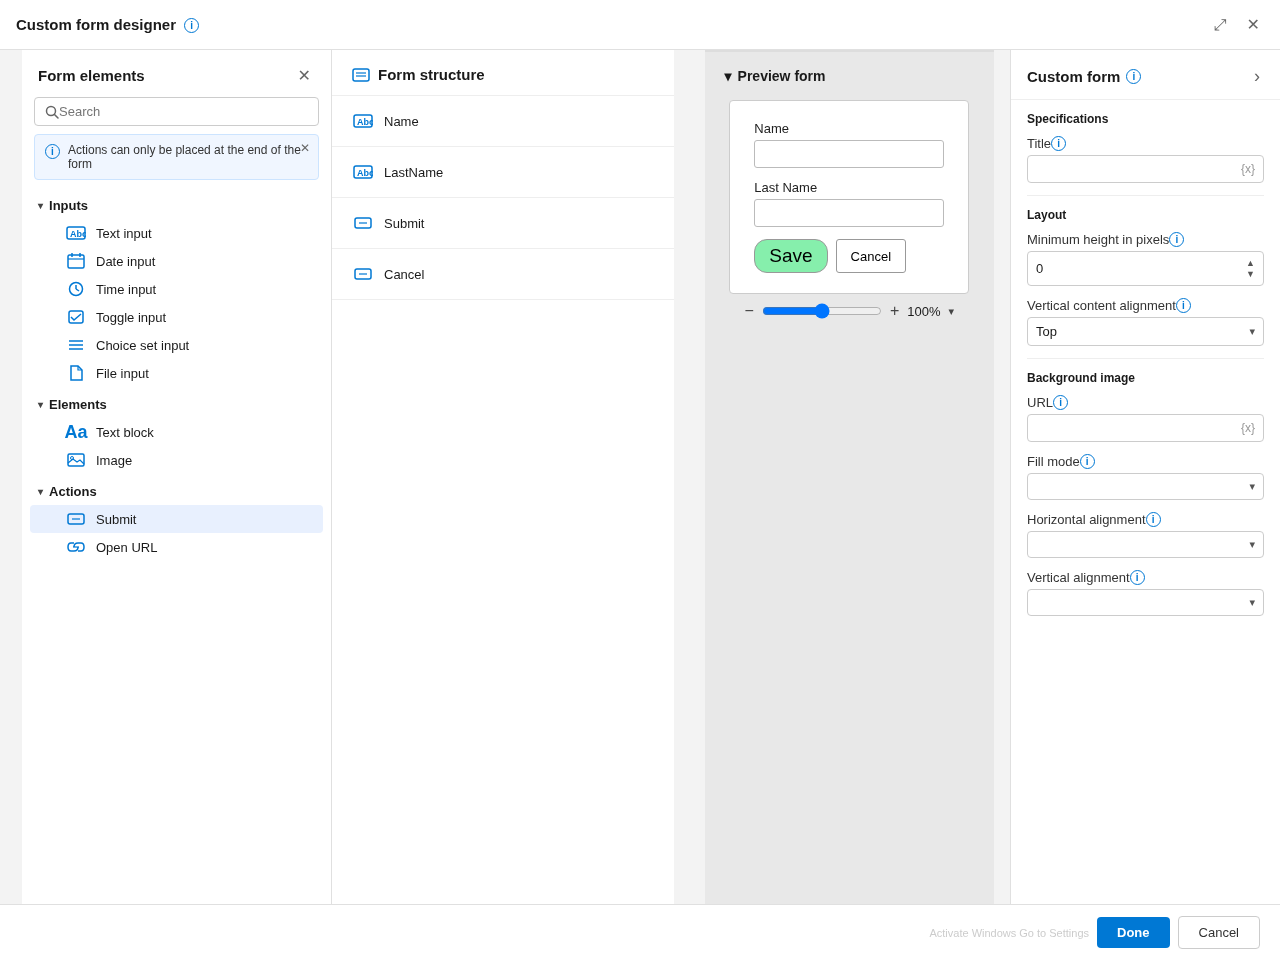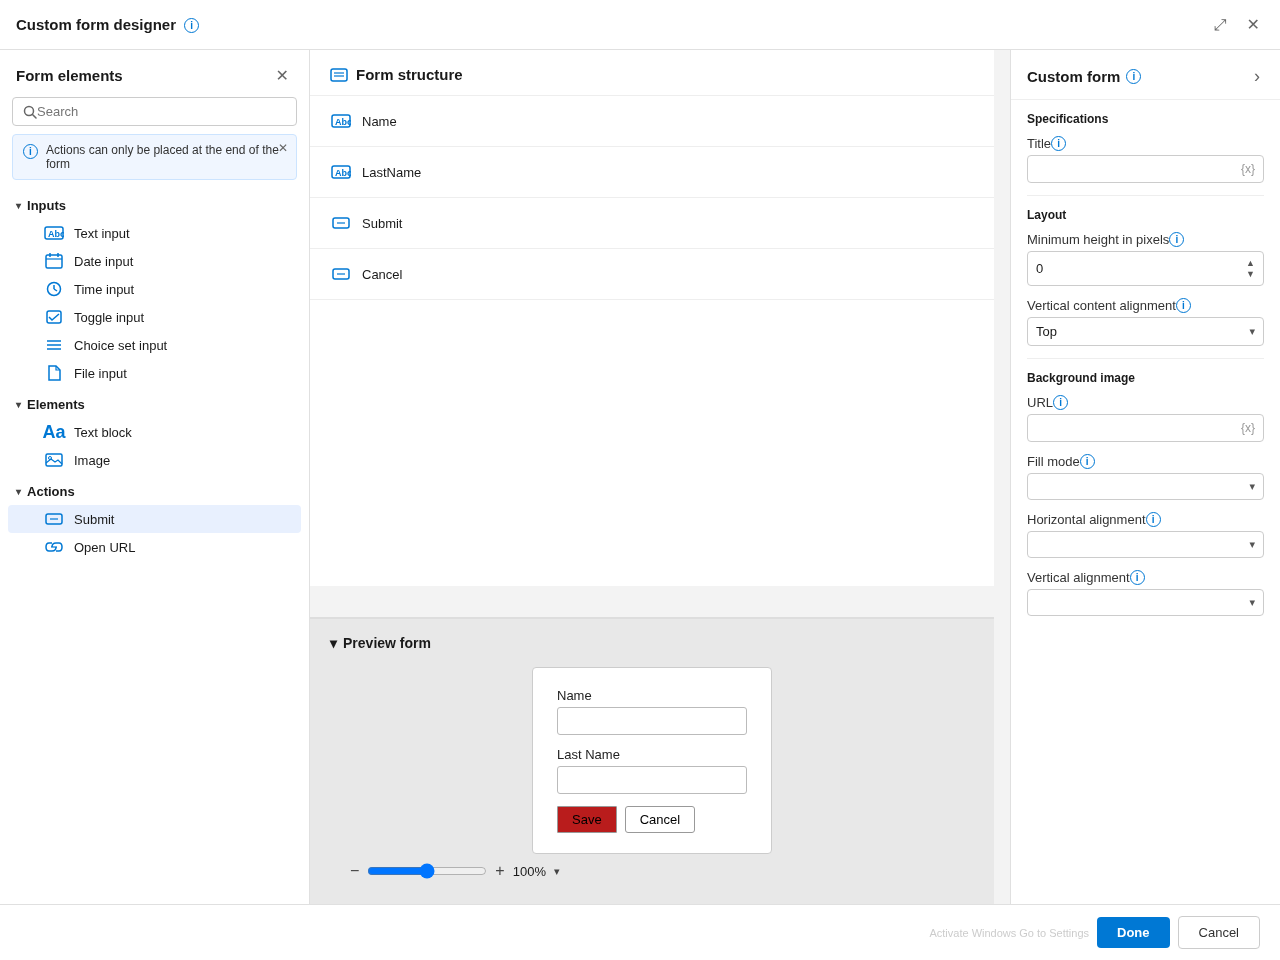--- a/index.html
+++ b/index.html
@@ -9,52 +9,52 @@
     .title-bar {
       display: flex; align-items: center; justify-content: space-between;
       background: #fff; border-bottom: 1px solid #e0e0e0;
       padding: 8px 16px; height: 50px;
     }
     .title-bar-left { display: flex; align-items: flex-end; gap: 8px; font-size: 15px; font-weight: 600; }
     .title-bar-right { display: flex; gap: 12px; }
     .title-icon-btn { background: none; border: none; cursor: pointer; color: #666; font-size: 16px; padding: 4px; }
 
     
-    .main-layout { display: flex; height: calc(960px - 50px - 56px); }
+    .main-layout { display: flex; height: calc(960px - 50px - 56px); padding-left: 22px; }
 
     
     .left-panel { width: 310px; background: #fff; border-right: 1px solid #e0e0e0; display: flex; flex-direction: column; overflow: hidden; }
     .left-panel-header { display: flex; align-items: center; justify-content: space-between; padding: 12px 16px 8px; font-size: 15px; font-weight: 600; }
     .search-box { margin: 0 12px 8px; display: flex; align-items: center; border: 1px solid #ccc; border-radius: 4px; padding: 6px 10px; background: #fff; }
     .search-box input { border: none; outline: none; flex: 1; font-size: 13px; background: transparent; }
 
     .info-banner { margin: 0 12px 8px; background: #f0f6ff; border: 1px solid #cce4ff; border-radius: 4px; padding: 8px 10px; display: flex; align-items: flex-start; gap: 8px; font-size: 12px; color: #333; position: relative; }
     .info-banner .close-btn { position: absolute; right: 8px; top: 6px; background: none; border: none; cursor: pointer; font-size: 12px; color: #666; }
 
     .left-panel-content { overflow-y: auto; flex: 1; padding-bottom: 8px; }
     .section-header { display: flex; align-items: center; gap: 6px; padding: 10px 16px 6px; font-weight: 600; font-size: 13px; cursor: pointer; }
     .section-header .chevron { font-size: 10px; color: #444; }
     .element-item { display: flex; align-items: center; gap: 10px; padding: 6px 16px 6px 36px; cursor: pointer; border-radius: 4px; margin: 0 8px; }
     .element-item.active { background: #e8f0fe; }
     .element-icon { width: 20px; height: 16px; display: flex; align-items: center; justify-content: center; flex-shrink: 0; }
 
     
-    .center-panel { flex: 1; background: #f3f3f3; display: flex; flex-direction: column; overflow: hidden; gap: 31px; }
+    .center-panel { flex: 1; background: #f3f3f3; display: flex; overflow: hidden; gap: 31px; }
     .form-structure-area { background: #fff; flex: 1; overflow-y: auto; min-height: 0; }
     .form-structure-header { display: flex; align-items: center; gap: 8px; padding: 16px 20px 12px; font-size: 15px; font-weight: 600; border-bottom: 1px solid #eee; }
     .form-item { display: flex; align-items: center; gap: 10px; padding: 16px 20px; border-bottom: 1px solid #eee; cursor: pointer; }
     .form-item-icon { width: 22px; height: 18px; flex-shrink: 0; display: flex; align-items: center; justify-content: center; }
 
     .preview-area { background: #e8e8e8; border-top: 2px solid #ddd; padding: 16px 20px; }
     .preview-header { display: flex; align-items: center; gap: 6px; font-weight: 600; font-size: 14px; margin-bottom: 16px; cursor: pointer; }
     .preview-form-card { background: #fff; border: 1px solid #ccc; border-radius: 4px; padding: 20px 24px; width: 240px; margin: 0 auto; }
     .preview-field-label { font-size: 13px; font-weight: 500; margin-bottom: 4px; color: #222; }
     .preview-field-input { width: 100%; border: 1px solid #bbb; border-radius: 3px; padding: 5px 8px; font-size: 13px; margin-bottom: 12px; height: 28px; }
     .preview-buttons { display: flex; gap: 8px; }
-    .preview-btn-save { background: #b91c1c; border: 1px solid #999; border-radius: 1px; padding: 5px 14px; font-size: 13px; cursor: pointer; }
+    .preview-btn-save { background: #86efac; border: 1px solid #999; border-radius: 13px; padding: 5px 14px; font-size: 19px; cursor: pointer; }
     .preview-btn-cancel { background: #fff; border: 1px solid #999; border-radius: 3px; padding: 5px 14px; font-size: 13px; cursor: pointer; }
 
     .zoom-bar { display: flex; align-items: center; gap: 8px; padding: 8px 20px; background: #e8e8e8; }
     .zoom-minus, .zoom-plus { background: none; border: none; cursor: pointer; font-size: 16px; color: #444; }
     .zoom-slider { flex: 1; max-width: 120px; }
     .zoom-chevron { font-size: 11px; color: #444; cursor: pointer; }
 
     
     .right-panel { width: 270px; background: #fff; border-left: 1px solid #e0e0e0; display: flex; flex-direction: column; overflow: hidden; margin-left: 16px; }
     .right-panel-header { display: flex; align-items: center; justify-content: space-between; padding: 12px 16px 8px; border-bottom: 1px solid #eee; }

